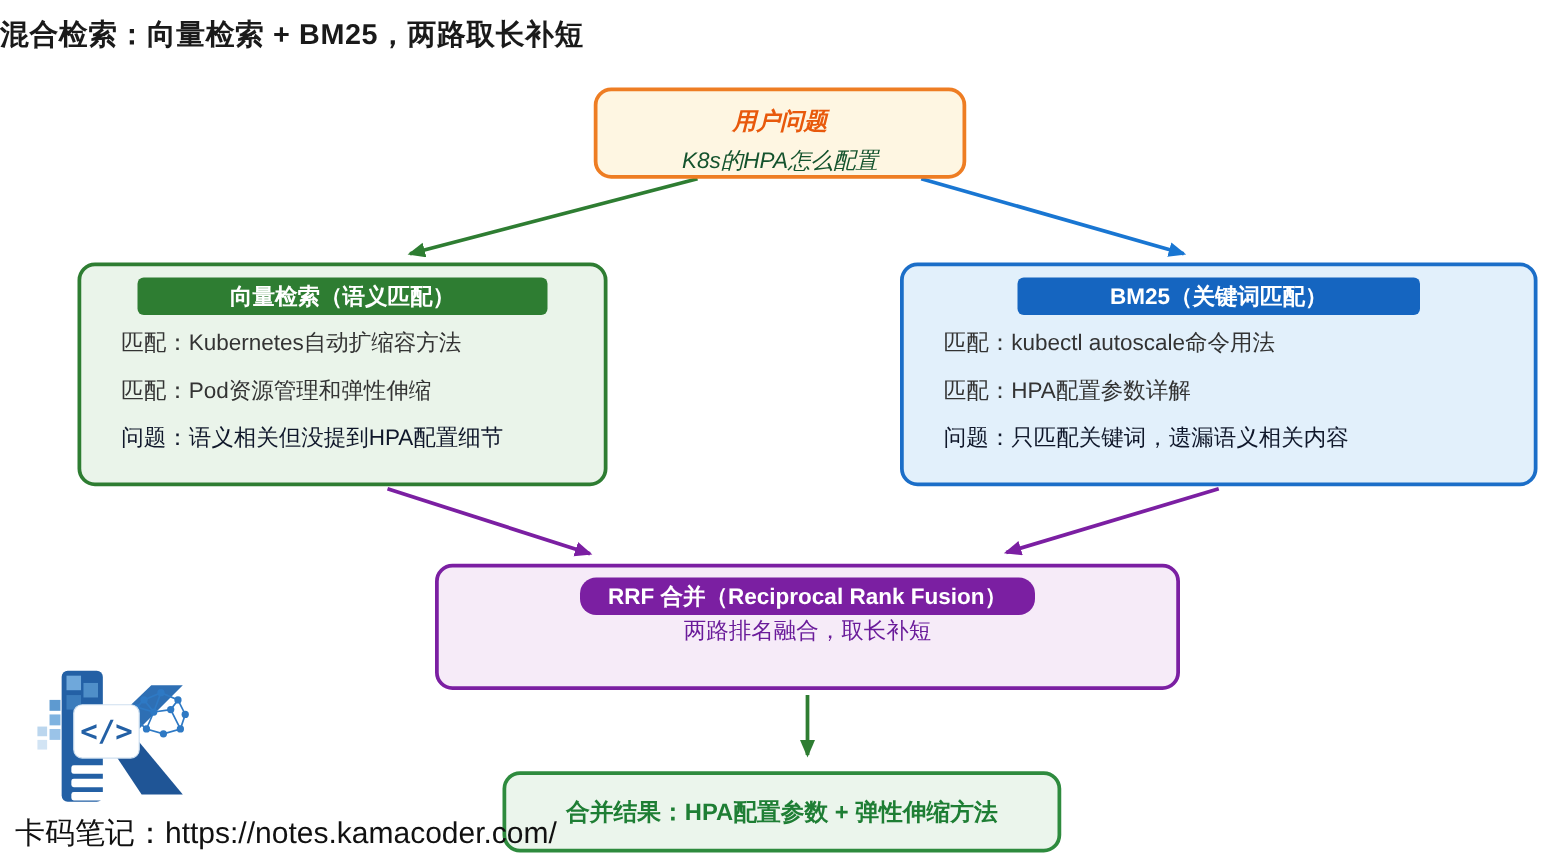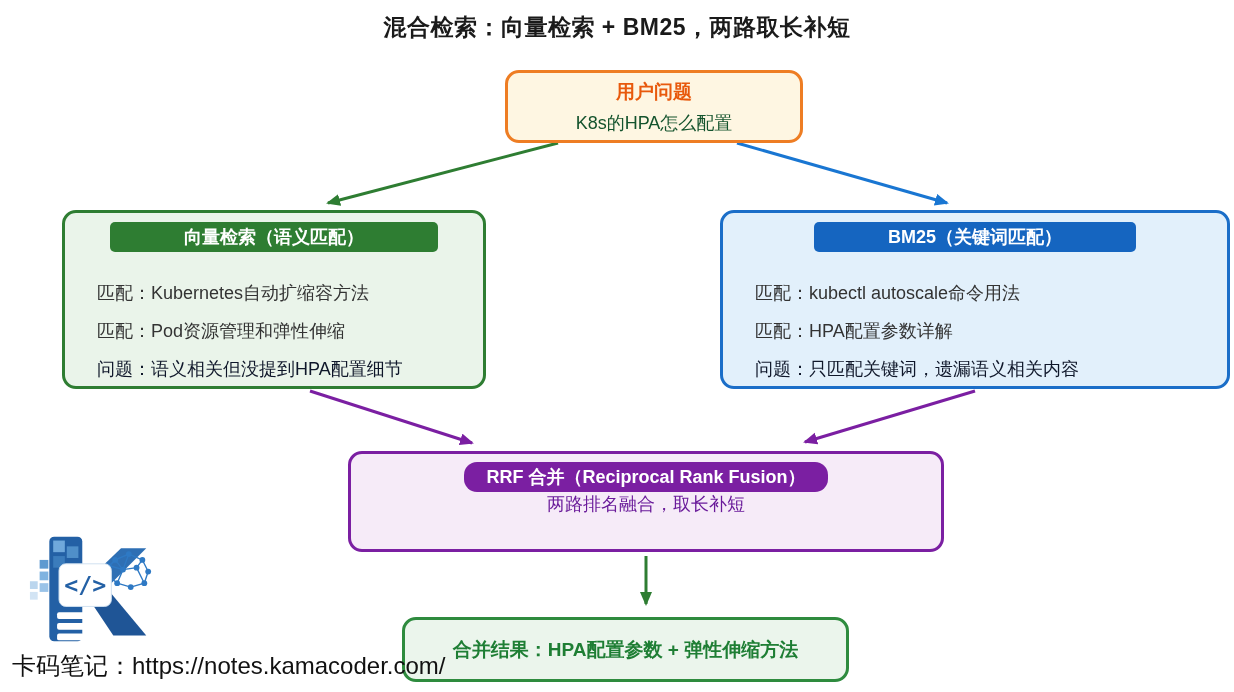--- a/index.html
+++ b/index.html
@@ -9,53 +9,54 @@
     width: 1234px; height: 692px; overflow: hidden;
   }
   .canvas {
     position: relative; width: 1234px; height: 692px; background: #ffffff;
   }
   .arrow-layer {
     position: absolute; left: 0; top: 0; width: 1234px; height: 692px; z-index: 1;
   }
   .diagram-title {
     position: absolute; top: 12px; left: 0; width: 100%;
-    text-align: center; font-size: 23px; font-weight: bold; color: #1a1a1a;
+    text-align: left; font-size: 23px; font-weight: bold; color: #1a1a1a;
     z-index: 2; letter-spacing: 0.5px;
   }
   .node {
     position: absolute; z-index: 2; border-radius: 14px;
   }
   
   .user-box {
-    left: 505px; top: 70px; width: 298px; height: 73px;
+    left: 475px; top: 70px; width: 298px; height: 73px;
     background: #FEF6E2; border: 3px solid #EE7D23;
-    display: flex; flex-direction: column; align-items: center; justify-content: center;
+    display: flex; flex-direction: column; align-items: center; justify-content: flex-end;
     gap: 6px;
+    font-style: italic;
   }
   .user-box .ub-title { font-size: 19px; font-weight: bold; color: #E8590C; }
   .user-box .ub-question { font-size: 18px; color: #14532d; }
   
   .retrieval-box { height: 179px; }
   .vector-box {
     left: 62px; top: 210px; width: 424px;
     background: #EAF4EA; border: 3px solid #2E7D32;
   }
   .bm25-box {
     left: 720px; top: 210px; width: 510px;
     background: #E2F0FB; border: 3px solid #1B6EC8;
   }
   .box-header {
     margin: 9px auto 0 auto; height: 30px; border-radius: 5px;
     display: flex; align-items: center; justify-content: center;
     color: #ffffff; font-weight: bold; font-size: 18px;
   }
   .vector-box .box-header { width: 328px; background: #2E7D32; }
   .bm25-box .box-header { width: 322px; background: #1565C0; }
-  .box-lines { padding: 22px 0 0 32px; }
+  .box-lines { padding: 3px 0 0 32px; }
   .box-line { font-size: 18px; color: #333333; line-height: 38px; white-space: nowrap; }
   .box-line.muted { color: #0f172a; }
   
   .rrf-box {
     left: 348px; top: 451px; width: 596px; height: 101px;
     background: #F6EBF8; border: 3px solid #7B1FA2;
   }
   .rrf-box .box-header { width: 364px; background: #7B1FA2; margin-top: 8px; border-radius: 13px; }
   .rrf-formula {
     margin-top: 7px; text-align: center; font-size: 18px; color: #6A1B9A; line-height: 25px;

